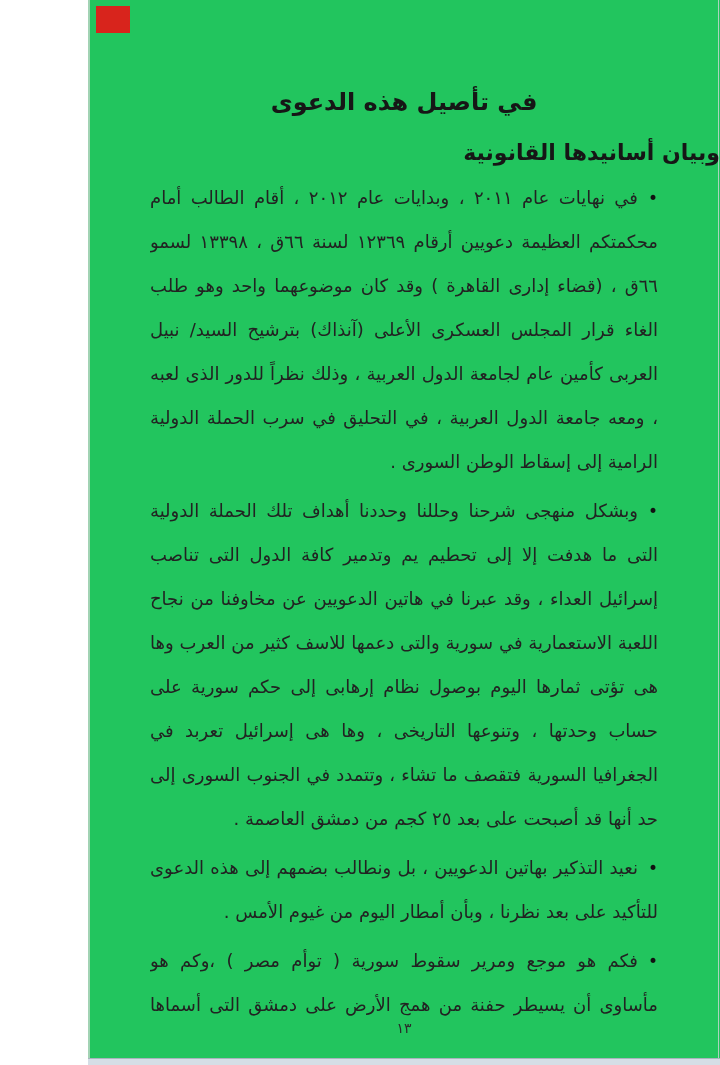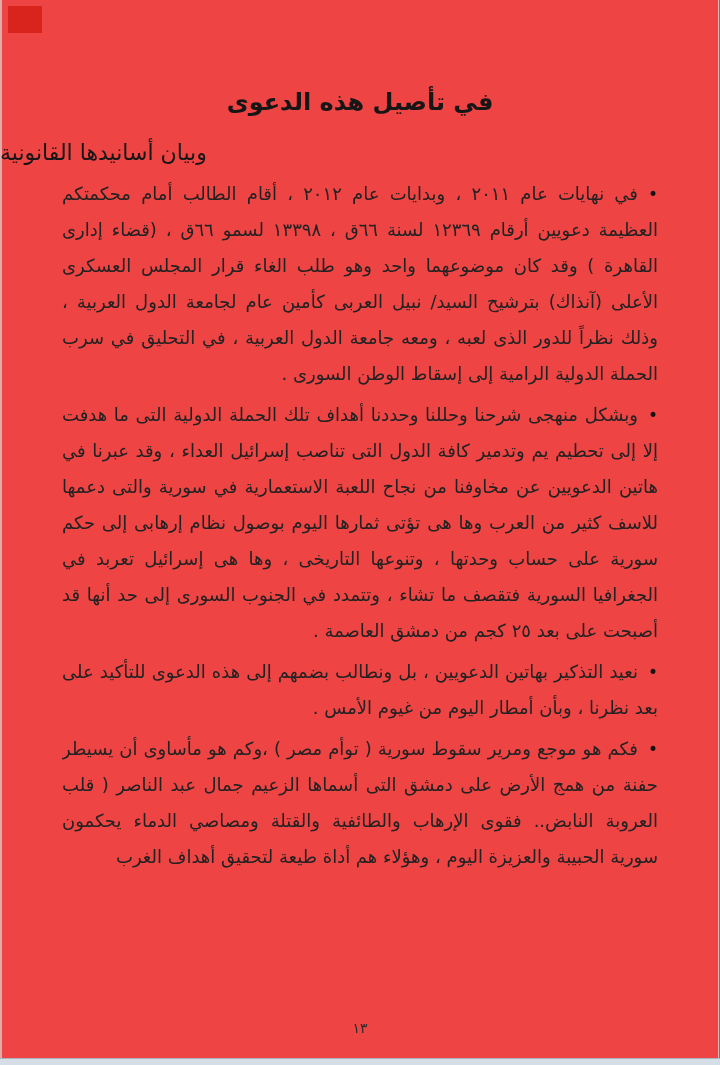--- a/index.html
+++ b/index.html
@@ -6,23 +6,23 @@
     margin: 0;
     padding: 0;
     width: 720px;
     height: 1065px;
     background: #ffffff;
     font-family: "DejaVu Sans", sans-serif;
     overflow: hidden;
   }
   .page {
     position: relative;
-    width: 720px;
+    width: 632px;
     height: 1065px;
-    background: #ef4444;
+    background: #22c55e;
     color: #1f1f1f;
     direction: rtl;
     overflow: hidden;
   }
   
   .edge-left {
     position: absolute; left: 0; top: 0; bottom: 0; width: 2px;
     background: #d9d9d9; opacity: .7;
   }
   .edge-right {
@@ -41,32 +41,32 @@
   }
   .heading1 {
     position: absolute; top: 88px; left: 0; right: 0;
     text-align: center;
     font-size: 24px; font-weight: bold;
     letter-spacing: 0.5px;
     color: #161616;
   }
   .heading2 {
     position: absolute; top: 140px; left: 0; right: 0;
-    text-align: left;
-    font-size: 22px; font-weight: normal;
+    text-align: right;
+    font-size: 22px; font-weight: bold;
     letter-spacing: 0.5px;
     color: #161616;
   }
   .content {
     position: absolute;
     top: 176px; right: 62px; left: 62px;
     height: 842px;
     overflow: hidden;
     font-size: 18px;
-    line-height: 36px;
+    line-height: 44px;
     text-align: justify;
     color: #222222;
   }
   .para {
     margin: 0 0 5px 0;
   }
   .bullet {
     display: inline-block;
     font-size: 17px;
     padding-left: 10px;

